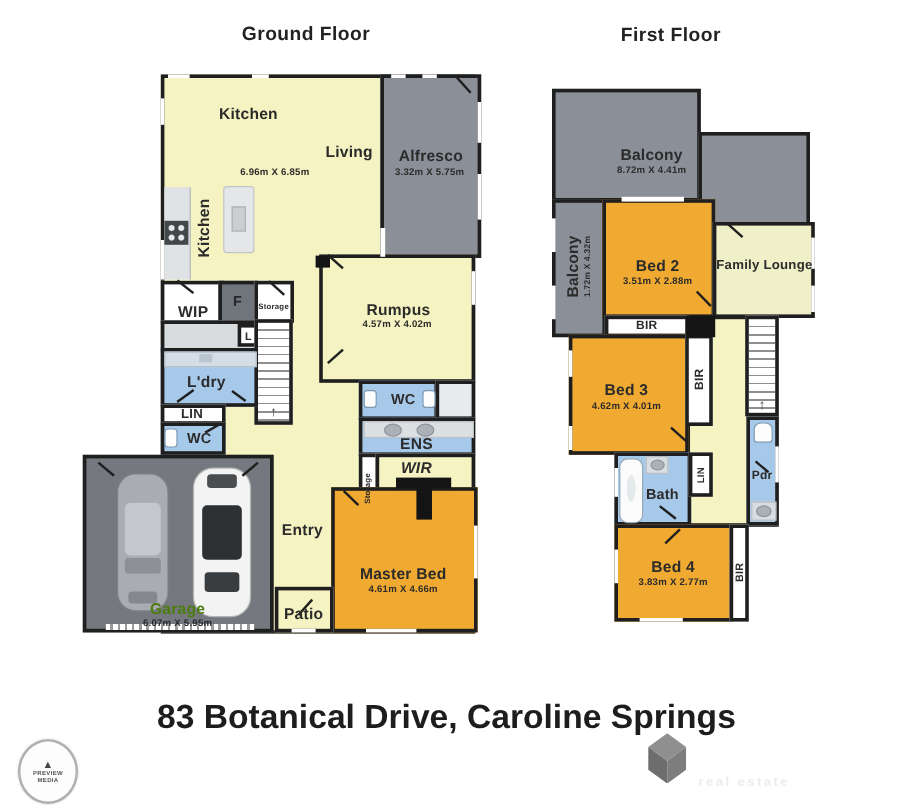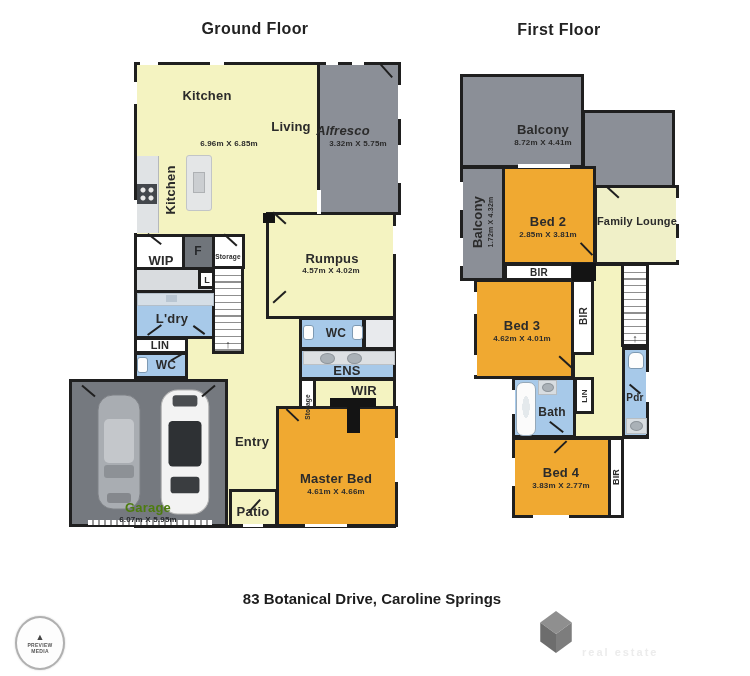--- a/index.html
+++ b/index.html
@@ -26,21 +26,21 @@
   .dl{position:absolute;z-index:26;width:17px;height:2px;background:#1f1f1f;}
   .wg{position:absolute;z-index:15;background:#ffffff;}
   .steps{background:#fff;background-image:repeating-linear-gradient(to bottom,#ffffff 0 5.5px,#8f8f8f 5.5px 6.8px);}
   .arrow{position:absolute;z-index:22;font-size:11px;font-weight:700;color:#333;
          transform:translate(-50%,-50%);}
   .toilet{position:absolute;z-index:21;background:#fdfdfd;border:1px solid #7d99b2;border-radius:3px;}
   .sink{position:absolute;z-index:21;background:#aab1b7;border-radius:50%;border:1px solid #8e959b;}
   .title{position:absolute;transform:translate(-50%,-50%);font-weight:700;font-size:16px;
          color:#222;letter-spacing:.4px;z-index:30;white-space:nowrap;}
   #address{position:absolute;left:372px;top:598px;transform:translate(-50%,-50%);
-           font-size:15px;font-weight:700;color:#1d1d1d;white-space:nowrap;z-index:30;}
+           font-size:28px;font-weight:700;color:#1d1d1d;white-space:nowrap;z-index:30;}
   #disclaimer{position:absolute;left:372px;top:622px;transform:translate(-50%,-50%);
               font-size:7.5px;font-weight:700;color:#333;white-space:nowrap;z-index:30;}
   #brand{position:absolute;left:578px;top:620px;font-size:28px;font-weight:700;
          color:#d5d5d5;letter-spacing:1.5px;z-index:30;}
   #brand-sub{position:absolute;left:582px;top:646px;font-size:11px;font-weight:700;
              color:#ececec;letter-spacing:2px;z-index:30;}
   #badge{position:absolute;left:15px;top:616px;width:46px;height:50px;border-radius:50%;
          border:2px solid #b0b0b0;background:#fdfdfd;display:flex;flex-direction:column;
          align-items:center;justify-content:center;z-index:30;box-shadow:0 0 2px #ccc;}
   #badge span{font-size:5px;font-weight:700;color:#555;line-height:6px;letter-spacing:.3px;}
@@ -106,34 +106,34 @@
 
   <div class="fx" style="left:137px;top:156px;width:21px;height:77px;background:#e0e3e5;border-right:1px solid #b5b8bb;"></div>
   <div class="fx" style="left:137px;top:184px;width:20px;height:20px;background:#43474c;background-image:radial-gradient(circle 2.5px at 6px 6px,#e8e8e8 2px,transparent 3px),radial-gradient(circle 2.5px at 14px 6px,#e8e8e8 2px,transparent 3px),radial-gradient(circle 2.5px at 6px 14px,#e8e8e8 2px,transparent 3px),radial-gradient(circle 2.5px at 14px 14px,#e8e8e8 2px,transparent 3px);"></div>
   <div class="fx" style="left:186px;top:155px;width:24px;height:54px;background:#e4e6e7;border:1px solid #c2c5c7;border-radius:3px;"></div>
   <div class="fx" style="left:193px;top:172px;width:10px;height:19px;background:#cbced1;border:1px solid #aeb1b4;"></div>
 
   <span class="lbl" style="left:207px;top:95px;">Kitchen</span>
   <span class="lbl" style="left:291px;top:126px;">Living</span>
   <span class="lbl dim" style="left:229px;top:143px;">6.96m X 6.85m</span>
   <span class="lbl v" style="left:170px;top:190px;">Kitchen</span>
-  <span class="lbl" style="left:343px;top:130px;font-style:italic;">Alfresco</span>
+  <span class="lbl" style="left:359px;top:130px;">Alfresco</span>
   <span class="lbl dim" style="left:358px;top:143px;">3.32m X 5.75m</span>
   <span class="lbl" style="left:332px;top:258px;">Rumpus</span>
   <span class="lbl dim" style="left:331px;top:270px;">4.57m X 4.02m</span>
   <span class="lbl" style="left:161px;top:260px;text-align:right;">WIP</span>
   <span class="lbl s12" style="left:198px;top:251px;color:#26282b;">F</span>
   <span class="lbl s65" style="left:228px;top:256px;">Storage</span>
   <span class="lbl s9" style="left:207px;top:280px;">L</span>
   <span class="lbl" style="left:172px;top:318px;">L'dry</span>
   <span class="lbl s11" style="left:160px;top:345px;">LIN</span>
   <span class="lbl s12" style="left:166px;top:365px;">WC</span>
   <span class="lbl s12" style="left:336px;top:333px;">WC</span>
   <span class="lbl" style="left:347px;top:370px;">ENS</span>
-  <span class="lbl" style="left:364px;top:390px;">WIR</span>
+  <span class="lbl" style="left:347px;top:390px;font-style:italic;">WIR</span>
   <span class="lbl s65 v" style="left:307px;top:407px;">Storage</span>
   <span class="lbl" style="left:252px;top:441px;">Entry</span>
   <span class="lbl" style="left:253px;top:511px;">Patio</span>
   <span class="lbl" style="left:336px;top:478px;">Master Bed</span>
   <span class="lbl dim" style="left:336px;top:491px;">4.61m X 4.66m</span>
   <span class="lbl" style="left:148px;top:507px;color:#4d7c0f;">Garage</span>
   <span class="lbl dim" style="left:148px;top:519px;color:#26282b;">6.07m X 5.95m</span>
 
   <div class="blk" style="left:263px;top:213px;width:12px;height:10px;"></div>
   <div class="dl" style="left:378px;top:70px;transform:rotate(48deg);"></div>
@@ -186,21 +186,21 @@
   <div class="sink" style="left:542px;top:383px;width:10px;height:7px;"></div>
   <div class="room white" style="left:574px;top:377px;width:20px;height:37px;"></div>
   <div class="room orange" style="left:512px;top:437px;width:99px;height:81px;"></div>
   <div class="room white" style="left:608px;top:437px;width:16px;height:81px;"></div>
 
   <span class="lbl" style="left:543px;top:129px;">Balcony</span>
   <span class="lbl dim" style="left:543px;top:142px;">8.72m X 4.41m</span>
   <span class="lbl v" style="left:477px;top:222px;">Balcony</span>
   <span class="lbl v s7" style="left:490px;top:222px;">1.72m X 4.32m</span>
   <span class="lbl" style="left:548px;top:221px;">Bed 2</span>
-  <span class="lbl dim" style="left:548px;top:234px;">2.85m X 3.81m</span>
+  <span class="lbl dim" style="left:548px;top:234px;">3.51m X 2.88m</span>
   <span class="lbl s11" style="left:637px;top:221px;">Family Lounge</span>
   <span class="lbl s10" style="left:539px;top:272px;">BIR</span>
   <span class="lbl" style="left:522px;top:325px;">Bed 3</span>
   <span class="lbl dim" style="left:522px;top:338px;">4.62m X 4.01m</span>
   <span class="lbl s10 v" style="left:583px;top:316px;">BIR</span>
   <span class="lbl s10" style="left:635px;top:397px;">Pdr</span>
   <span class="lbl s12" style="left:552px;top:412px;">Bath</span>
   <span class="lbl s8 v" style="left:584px;top:396px;">LIN</span>
   <span class="lbl" style="left:561px;top:472px;">Bed 4</span>
   <span class="lbl dim" style="left:561px;top:485px;">3.83m X 2.77m</span>

